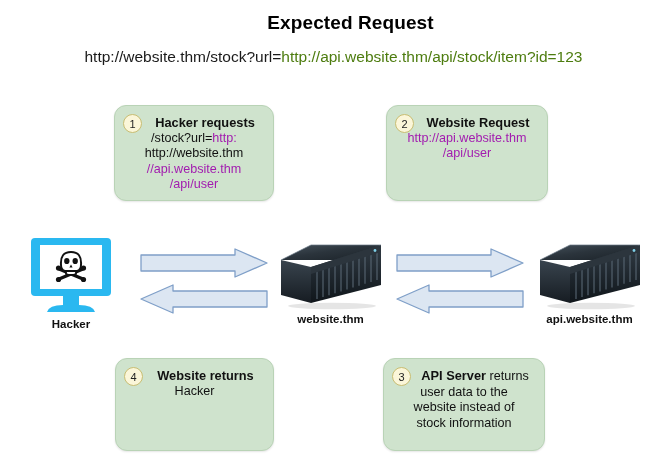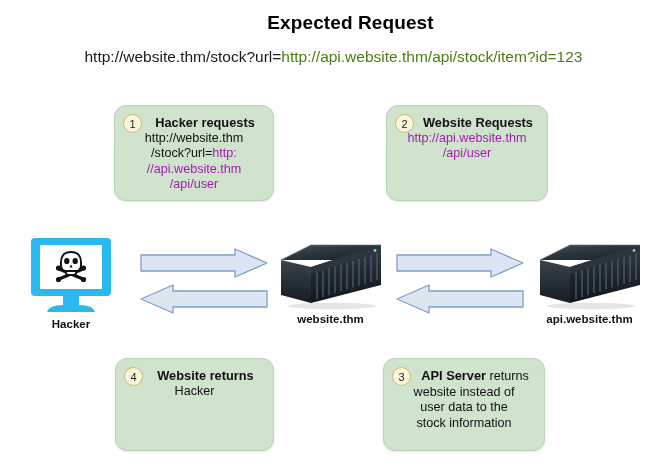--- a/index.html
+++ b/index.html
@@ -112,50 +112,50 @@
 <div id="canvas">
 
   <div id="title">Expected Request</div>
 
   <div id="url-line"><span>http://website.thm/stock?url=</span><span class="red">http://api.website.thm/api/stock/item?id=123</span></div>
 
   <div class="step-box" style="left:114px; top:105px; width:160px; height:96px;">
     <div class="step-inner">
       <div class="badge">1</div>
       <div class="step-head first-line">Hacker requests</div>
+      <div class="step-body"><span>/stock?url=</span><span class="red">http:</span></div>
       <div class="step-body">http://website.thm</div>
-      <div class="step-body"><span>/stock?url=</span><span class="red">http:</span></div>
       <div class="step-body red">//api.website.thm</div>
       <div class="step-body red">/api/user</div>
     </div>
   </div>
 
   <div class="step-box" style="left:386px; top:105px; width:162px; height:96px;">
     <div class="step-inner">
       <div class="badge">2</div>
-      <div class="step-head first-line">Website Requests</div>
+      <div class="step-head first-line">Website Request</div>
       <div class="step-body red">http://api.website.thm</div>
       <div class="step-body red">/api/user</div>
     </div>
   </div>
 
   <div class="step-box" style="left:115px; top:358px; width:159px; height:93px;">
     <div class="step-inner">
       <div class="badge">4</div>
       <div class="step-head first-line">Website returns</div>
       <div class="step-body">Hacker</div>
     </div>
   </div>
 
   <div class="step-box" style="left:383px; top:358px; width:162px; height:93px;">
     <div class="step-inner">
       <div class="badge">3</div>
       <div class="first-line"><span class="step-head">API Server</span><span class="step-body"> returns</span></div>
+      <div class="step-body">user data to the</div>
       <div class="step-body">website instead of</div>
-      <div class="step-body">user data to the</div>
       <div class="step-body">stock information</div>
     </div>
   </div>
 
   <div class="node" style="left:16px; top:238px; width:110px;">
     <svg class="node-art" width="92" height="78" viewBox="0 0 92 78">
 
       <rect x="6" y="0" width="80" height="58" rx="4" fill="#2ab8f0"></rect>
 
       <rect x="15" y="7" width="62" height="44" fill="#ffffff"></rect>

